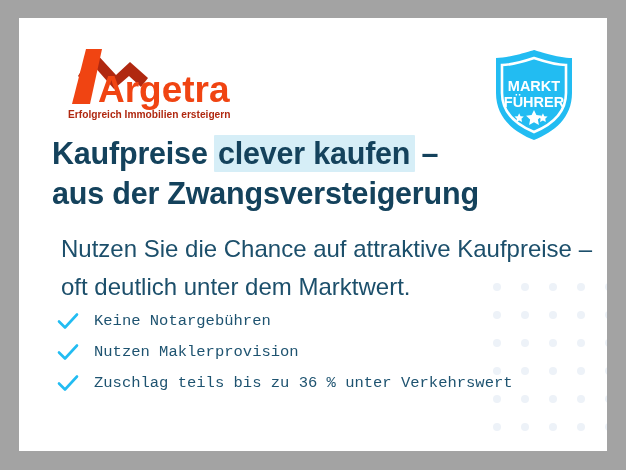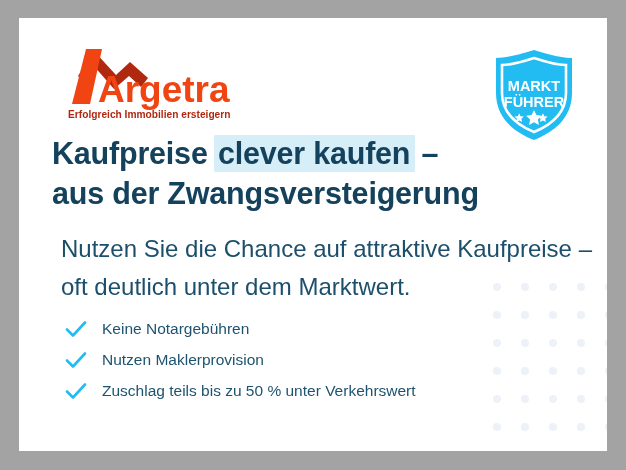--- a/index.html
+++ b/index.html
@@ -103,23 +103,24 @@
     line-height: 1.58;
     color: #1C4F6B;
     white-space: nowrap;
   }
 
   
   .bullets {
     position: absolute;
     left: 34px;
     top: 283px;
-    margin: 12px;
+    margin: 4px;
     padding: 0;
     list-style: none;
+    font-family: Liberation Mono, monospace;
   }
   .bullets li {
     display: flex;
     align-items: center;
     height: 31px;
     font-size: 15.5px;
     color: #1E5370;
     white-space: nowrap;
   }
   .check-icon {
@@ -230,18 +231,18 @@
             </svg>
           </span>
           <span>Nutzen Maklerprovision</span>
         </li>
         <li>
           <span class="check-icon">
             <svg width="22" height="18" viewBox="0 0 22 18">
               <path d="M2 9.5 L8 15.5 L20 2.5" fill="none" stroke="#22BCF2" stroke-width="2.6" stroke-linecap="round" stroke-linejoin="round"></path>
             </svg>
           </span>
-          <span>Zuschlag teils bis zu 50 % unter Verkehrswert</span>
+          <span>Zuschlag teils bis zu 36 % unter Verkehrswert</span>
         </li>
       </ul>
 
   </div>
 </div>
 
 </body></html>

